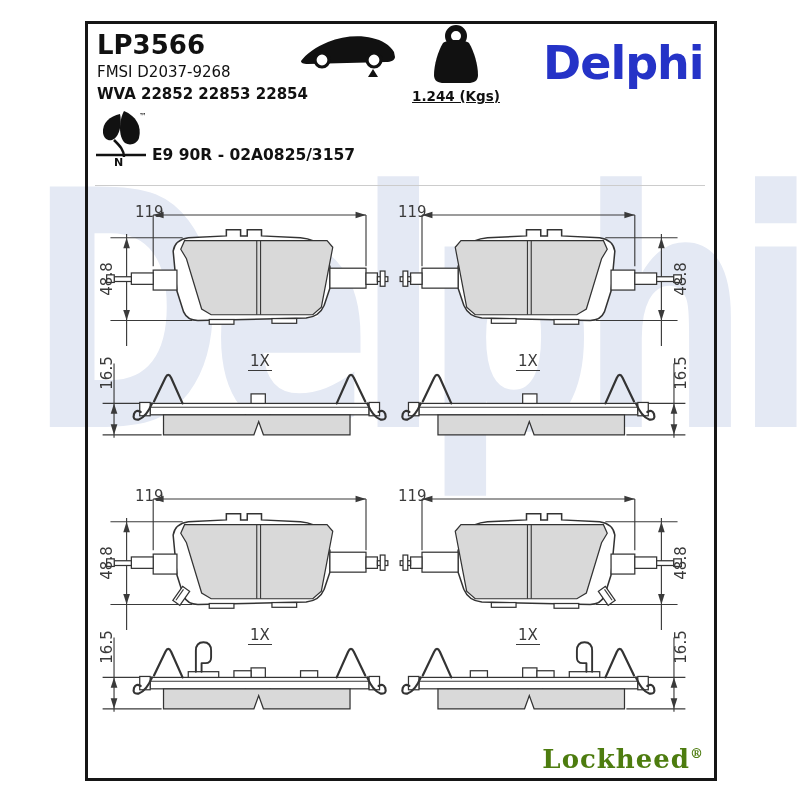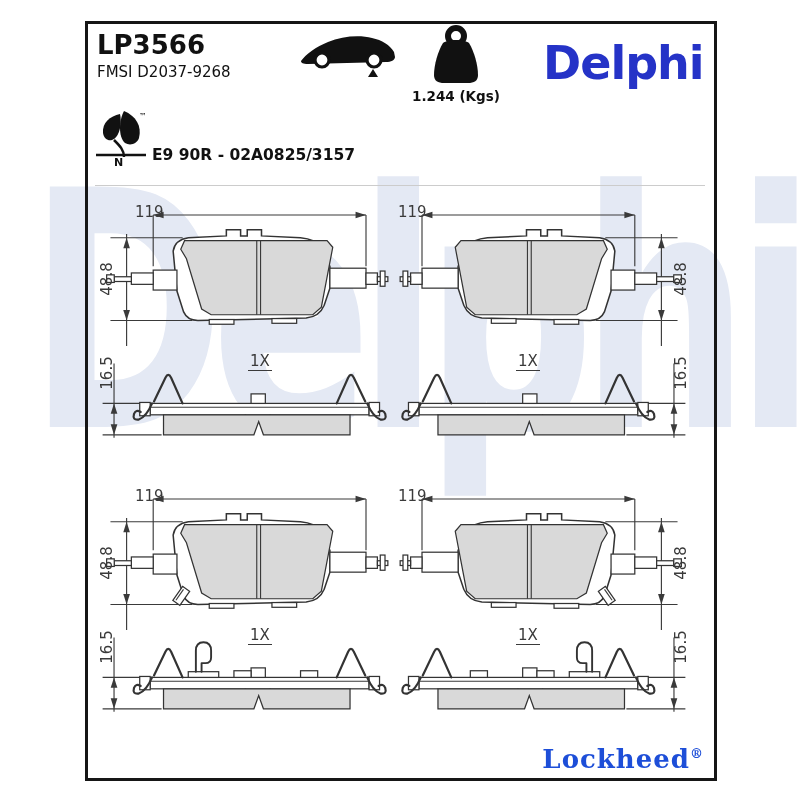--- a/index.html
+++ b/index.html
@@ -18,26 +18,26 @@
   .frame{
     position:absolute; left:85px; top:21px; width:632px; height:760px;
     border:3px solid #161616; box-sizing:border-box; z-index:1;
   }
   .layer{position:absolute; inset:0; z-index:2;}
   .hdr-part{position:absolute; left:97px; top:30px; font-size:26px; font-weight:700; color:#111;}
   .hdr-fmsi{position:absolute; left:97px; top:63px; font-size:15px; font-weight:400; color:#111;}
   .hdr-wva {position:absolute; left:97px; top:85px; font-size:15px; font-weight:700; color:#111;}
   .car-icon{position:absolute; left:298px; top:29px; width:100px; height:50px;}
   .wt-icon{position:absolute; left:428px; top:25px; width:56px; height:62px;}
-  .wt-label{position:absolute; left:400px; top:88px; width:112px; text-align:center; font-size:13.5px; font-weight:700; color:#111;}
+  .wt-label{position:absolute; left:400px; top:88px; width:112px; text-align:center; font-size:13.5px; font-weight:700; color:#111;text-decoration:underline;}
   .brand-logo{position:absolute; left:543px; top:40px; font-size:46px; font-weight:700; letter-spacing:-1px; line-height:1;}
   .leaf-icon{position:absolute; left:94px; top:110px; width:54px; height:58px;}
   .approval{position:absolute; left:152px; top:146px; font-size:15.5px; font-weight:700; color:#111;}
   .divider{position:absolute; left:95px; top:185px; width:610px; height:1px; background:#cccccc;}
-  .footer{position:absolute; right:96px; top:744px; font-family:"DejaVu Serif","Liberation Serif",serif; font-weight:700; font-size:26px; color:#1d4ed8; letter-spacing:1px;}
+  .footer{position:absolute; right:96px; top:744px; font-family:"DejaVu Serif","Liberation Serif",serif; font-weight:700; font-size:26px; color:#4d7c0f; letter-spacing:1px;}
   .footer sup{font-size:13px;}
 
   .cell{position:absolute;}
   .c-r1l{left:95px;  top:196px; width:295px; height:150px;}
   .c-r1r{left:398px; top:196px; width:295px; height:150px;}
   .c-r2l{left:95px;  top:348px; width:295px; height:126px;}
   .c-r2r{left:398px; top:348px; width:295px; height:126px;}
   .c-r3l{left:95px;  top:480px; width:295px; height:150px;}
   .c-r3r{left:398px; top:480px; width:295px; height:150px;}
   .c-r4l{left:95px;  top:622px; width:295px; height:126px;}
@@ -70,20 +70,21 @@
 
 <div class="sheet">
 
   <div class="watermark" style="color: rgb(228, 233, 244);">Delphi</div>
   <div class="frame"></div>
 
   <div class="layer">
 
     <div class="hdr-part">LP3566</div>
     <div class="hdr-fmsi">FMSI D2037-9268</div>
+    <div class="hdr-wva">WVA 22852 22853 22854</div>
 
     <svg class="car-icon" viewBox="0 0 100 50">
       <path fill="#111" d="M3,32 C8,25 18,18 30,13 C44,7 62,6 74,9 C84,11 92,16 96,23 L97,28 C97,31 93,33 88,33 L10,35 C5,35 3,34 3,32 Z"></path>
       <circle cx="24" cy="31" r="7" fill="#fff" stroke="#111" stroke-width="3.2"></circle>
       <circle cx="76" cy="31" r="7" fill="#fff" stroke="#111" stroke-width="3.2"></circle>
       <polygon fill="#111" points="70,48 80,48 75,40"></polygon>
     </svg>
 
     <svg class="wt-icon" viewBox="0 0 56 62">
       <circle cx="28" cy="11" r="8" fill="none" stroke="#111" stroke-width="6"></circle>

